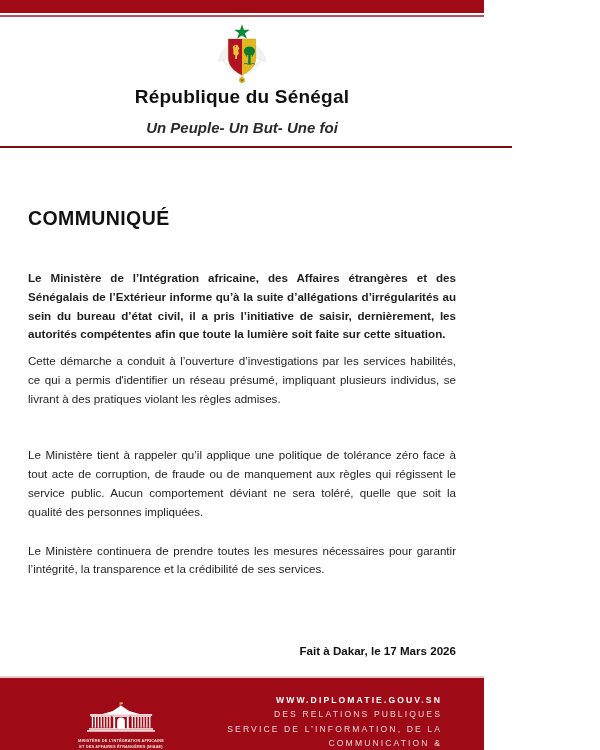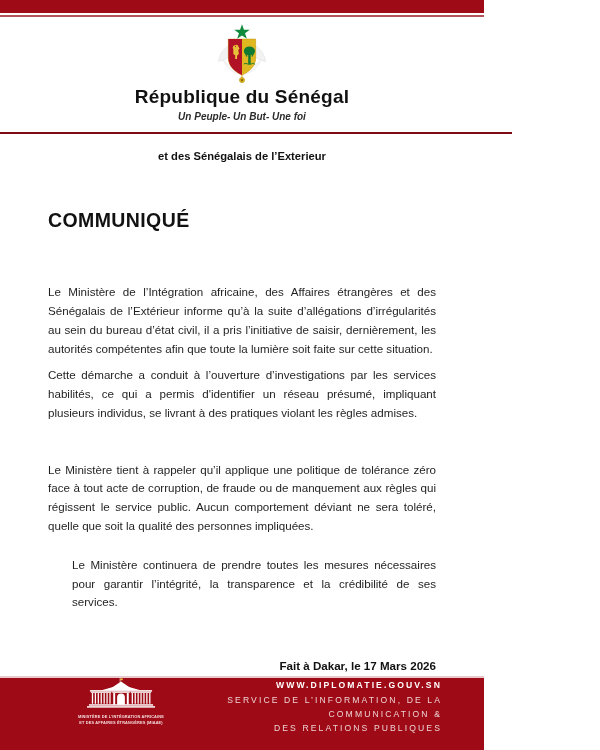--- a/index.html
+++ b/index.html
@@ -58,25 +58,25 @@
     display: block;
   }
   .republic-title {
     font-size: 19px;
     font-weight: bold;
     letter-spacing: 0.2px;
     color: #111111;
     margin-top: 1px;
   }
   .motto {
-    font-size: 10px;
+    font-size: 15px;
     font-style: italic;
     font-weight: bold;
     color: #2b2b2b;
-    margin-top: 3px;
+    margin-top: 11px;
   }
   .rule {
     width: 512px;
     height: 2px;
     background: #7d0a14;
     margin: 10px auto 0 auto;
   }
 
   
   .ministry {
@@ -85,67 +85,67 @@
     margin-top: 14px;
     font-size: 11.2px;
     font-weight: bold;
     line-height: 1.45;
     color: #111111;
   }
 
   
   .body-wrap {
     flex: 1 1 auto;
-    padding: 0 48px;
+    padding: 0 28px;
     position: relative;
   }
   .communique-title {
     font-size: 19.5px;
     font-weight: bold;
     letter-spacing: 0.4px;
     color: #111111;
     margin-top: 45px;
   }
   p.para {
     font-size: 11.6px;
     line-height: 1.62;
     color: #1f1f1f;
     text-align: justify;
     margin: 0;
   }
   p.lead {
-    font-weight: normal;
-    margin-top: 51px;
+    font-weight: bold;
+    margin-top: 39px;
   }
   p.p2 { margin-top: 8px; }
   p.p3 { margin-top: 38px; }
-  p.p4 { margin-top: 20px; margin-left: 24px; }
+  p.p4 { margin-top: 20px; }
 
   .dateline {
-    margin-top: 47px;
+    margin-top: 65px;
     text-align: right;
     font-size: 11.6px;
     font-weight: bold;
     color: #111111;
   }
 
   
   .footer-rule {
     flex: none;
     width: 100%;
     height: 2px;
     background: #e8c9cc;
   }
   .footer {
     flex: none;
     width: 100%;
     height: 72px;
     background: #9e0b16;
     display: flex;
-    align-items: flex-start;
+    align-items: flex-end;
     box-sizing: border-box;
     padding: 0 38px 0 60px;
   }
   .footer-logo {
     flex: none;
     width: 122px;
     text-align: center;
     color: #ffffff;
   }
   .footer-logo svg { display: block; margin: 0 auto; }
@@ -216,21 +216,20 @@
     </svg>
 
     <div class="republic-title">République du Sénégal</div>
 
     <div class="motto">Un Peuple- Un But- Une foi</div>
 
     <div class="rule"></div>
   </div>
 
   <div class="ministry">
-    <div>et des Sénégalais de l’Exterieur</div>
   </div>
 
   <div class="body-wrap">
 
     <div class="communique-title">COMMUNIQUÉ</div>
 
     <p class="para lead">Le Ministère de l’Intégration africaine, des Affaires étrangères et des Sénégalais de l’Extérieur informe qu’à la suite d’allégations d’irrégularités au sein du bureau d’état civil, il a pris l’initiative de saisir, dernièrement, les autorités compétentes afin que toute la lumière soit faite sur cette situation.</p>
 
     <p class="para p2">Cette démarche a conduit à l’ouverture d’investigations par les services habilités, ce qui a permis d'identifier un réseau présumé, impliquant plusieurs individus, se livrant à des pratiques violant les règles admises.</p>
 
@@ -287,18 +286,18 @@
           <rect x="14" y="54" width="132" height="3"></rect>
           <rect x="10" y="58" width="140" height="3"></rect>
         </g>
       </svg>
       <div class="footer-logo-caption">MINISTÈRE DE L’INTÉGRATION AFRICAINE
 ET DES AFFAIRES ÉTRANGÈRES (MIAAE)</div>
     </div>
 
     <div class="footer-text">
       <div class="footer-url">WWW.DIPLOMATIE.GOUV.SN</div>
+      <div class="footer-sub">DES RELATIONS PUBLIQUES</div>
       <div class="footer-sub">SERVICE DE L’INFORMATION, DE LA COMMUNICATION &amp;</div>
-      <div class="footer-sub">DES RELATIONS PUBLIQUES</div>
     </div>
   </div>
 
 </div>
 
 </body></html>

